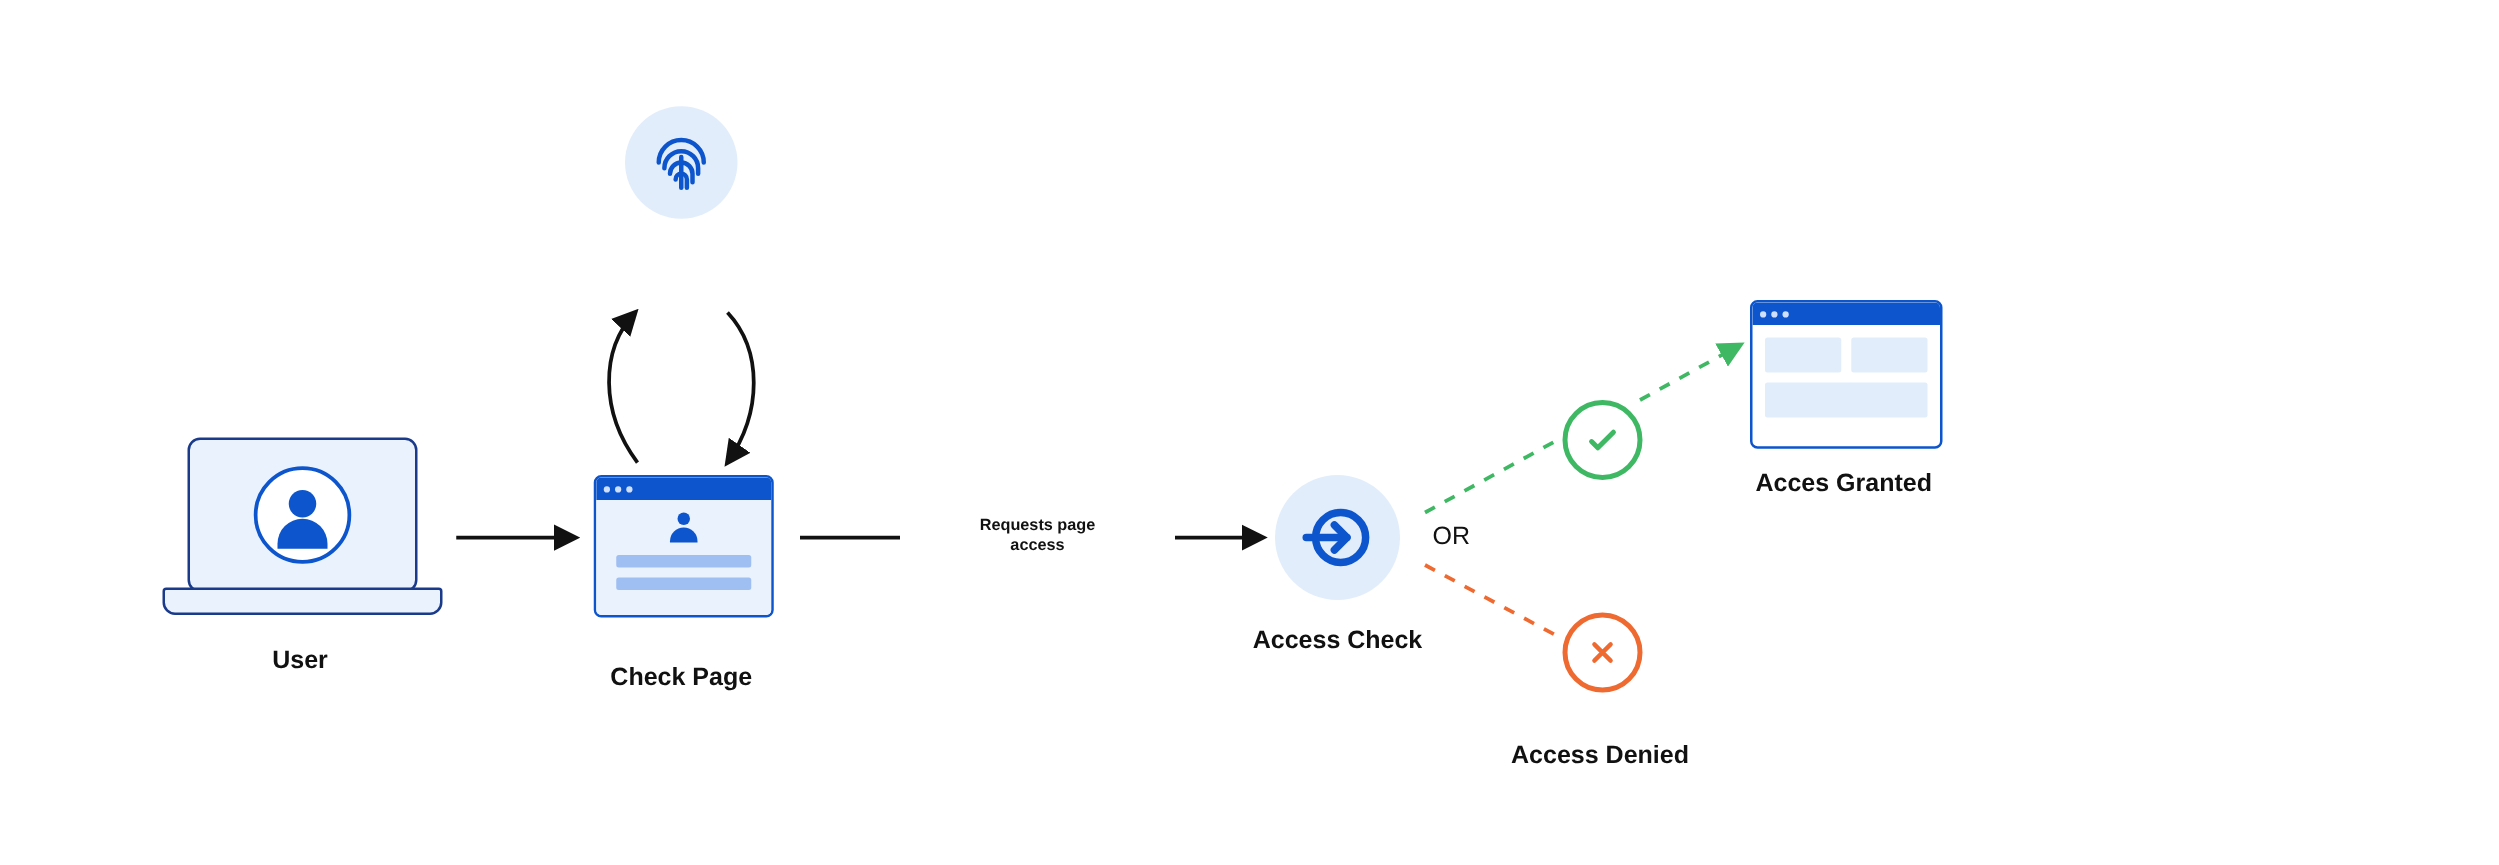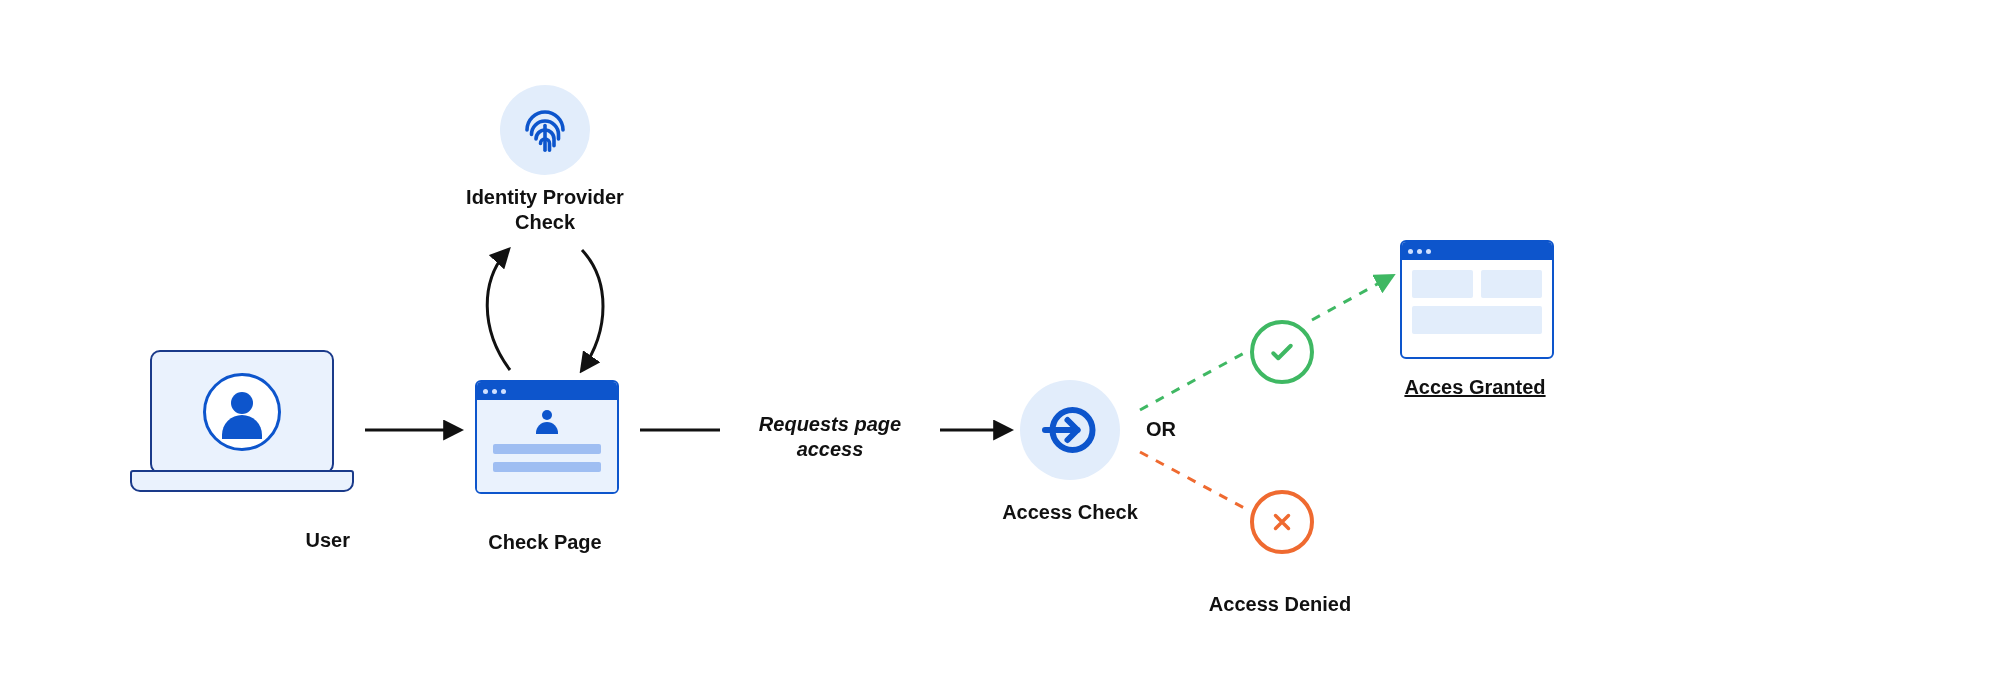--- a/index.html
+++ b/index.html
@@ -19,22 +19,21 @@
   .label {
     position: absolute;
     font-weight: 700;
     text-align: center;
     font-size: 20px;
     color: #111;
     line-height: 1.25;
   }
   .small-label {
     font-weight: 700;
-    font-size: 20px;
-    font-style: italic;
+    font-size: 13px;
   }
 
   
   .laptop {
     position: absolute;
     left: 130px; top: 350px;
     width: 220px; height: 150px;
   }
   .laptop .screen {
     position: absolute;
@@ -94,21 +93,21 @@
     position:absolute;
     left: 1020px; top: 380px;
     width:100px;height:100px;border-radius:50%;
     background:#e2edfb;
     display:flex;align-items:center;justify-content:center;
   }
 
   
   .or-text {
     position:absolute; left:1146px; top:418px;
-    font-weight:700; font-size:20px;
+    font-weight:400; font-size:20px;
   }
 
   
   .check-badge, .x-badge {
     position:absolute;
     width:56px;height:56px;border-radius:50%;
     background:#fff;
     display:flex;align-items:center;justify-content:center;
     font-size:30px;font-weight:700;
   }
@@ -138,21 +137,21 @@
 
   <div class="laptop">
     <div class="screen">
       <div class="avatar-circle" style="position:relative;">
         <div class="avatar-head"></div>
         <div class="avatar-body"></div>
       </div>
     </div>
     <div class="base"></div>
   </div>
-  <div class="label" style="left:130px;top:528px;width:220px;text-align:right;">User</div>
+  <div class="label" style="left:130px;top:516px;width:220px;">User</div>
 
   <div class="login-window">
     <div class="window-titlebar">
       <span class="dot"></span>
         <span class="dot"></span>
         <span class="dot"></span>
     </div>
     <div class="login-body">
       <div class="login-avatar">
         <div class="login-head"></div>
@@ -168,22 +167,20 @@
     <svg width="54" height="54" viewBox="0 0 24 24">
       <g fill="none" stroke="#0d55cc" stroke-width="1.6" stroke-linecap="round">
         <path d="M4 12a8 8 0 0 1 16 0"></path>
         <path d="M6 14a6 6 0 0 1 12 0v2"></path>
         <path d="M8 16a4 4 0 0 1 8 0v3"></path>
         <path d="M10 18a2 2 0 0 1 4 0v3"></path>
         <path d="M12 10v11"></path>
       </g>
     </svg>
   </div>
-  <div class="label" style="left:445px;top:185px;width:200px;white-space:pre-line;">Identity Provider
-Check</div>
 
   <div class="label small-label" style="left:730px;top:412px;width:200px;white-space:pre-line;">Requests page
 access</div>
 
   <div class="access-circle">
     <svg width="60" height="60" viewBox="0 0 24 24">
       <g fill="none" stroke="#0d55cc" stroke-width="2.4" stroke-linecap="round" stroke-linejoin="round">
         <circle cx="13" cy="12" r="8"></circle>
         <path d="M2 12h13"></path>
         <path d="M11 8l4 4-4 4"></path>
@@ -211,21 +208,21 @@
       <span class="dot"></span>
         <span class="dot"></span>
         <span class="dot"></span>
     </div>
     <div class="granted-body">
       <div class="granted-block"></div>
         <div class="granted-block"></div>
       <div class="granted-block wide"></div>
     </div>
   </div>
-  <div class="label" style="left:1390px;top:375px;width:170px;text-decoration:underline;">Acces Granted</div>
+  <div class="label" style="left:1390px;top:375px;width:170px;">Acces Granted</div>
 
   <svg class="arrows">
     <defs>
       <marker id="arrow-black" viewBox="0 0 10 10" refX="8" refY="5" markerWidth="7" markerHeight="7" orient="auto-start-reverse">
         <path d="M0 0 L10 5 L0 10 z" fill="#111"></path>
       </marker>
       <marker id="arrow-green" viewBox="0 0 10 10" refX="8" refY="5" markerWidth="7" markerHeight="7" orient="auto-start-reverse">
         <path d="M0 0 L10 5 L0 10 z" fill="#3fb863"></path>
       </marker>
     </defs>

